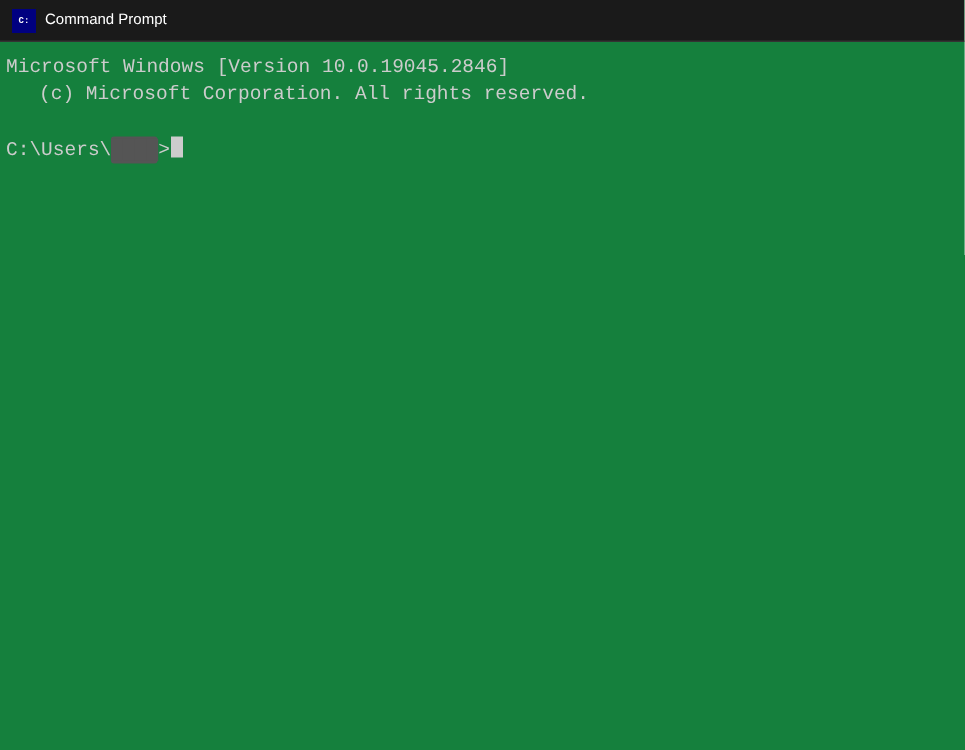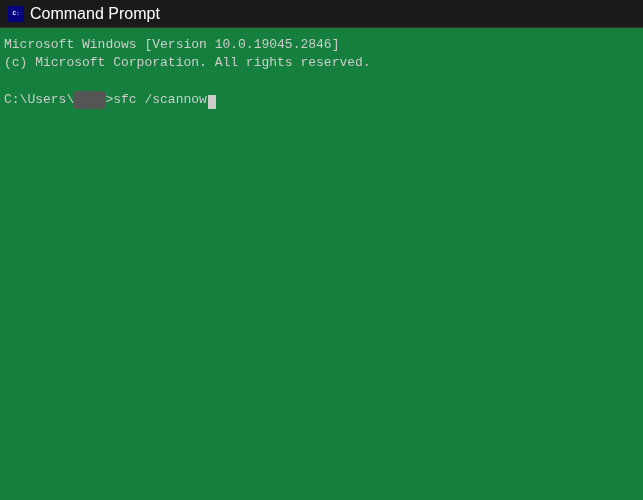--- a/index.html
+++ b/index.html
@@ -56,21 +56,21 @@
     .cmd-icon::before {
       content: 'C:';
       color: #ffffff;
       font-size: 6px;
       font-weight: bold;
       font-family: 'Courier New', Courier, monospace;
     }
 
     .title-bar-text {
       color: #ffffff;
-      font-size: 16px;
+      font-size: 10px;
       font-family: 'Segoe UI', Arial, sans-serif;
     }
 
     .terminal-body {
       flex: 1;
       background-color: #15803d;
       padding: 8px 4px;
       overflow: hidden;
     }
 
@@ -79,30 +79,31 @@
       line-height: 1.4;
       white-space: pre;
     }
 
     .line-version {
       color: #cccccc;
     }
 
     .line-copyright {
       color: #cccccc;
+      margin-left: 22px;
     }
 
     .line-blank {
       color: #cccccc;
     }
 
     .line-prompt {
       color: #cccccc;
       display: flex;
-      align-items: flex-end;
+      align-items: flex-start;
     }
 
     .prompt-path {
       color: #cccccc;
     }
 
     .prompt-command {
       color: #cccccc;
     }
 
@@ -140,16 +141,16 @@
       <div class="cmd-icon"></div>
     </div>
     <span class="title-bar-text">Command Prompt</span>
   </div>
 
   <div class="terminal-body">
     <div class="terminal-line line-version">Microsoft Windows [Version 10.0.19045.2846]</div>
     <div class="terminal-line line-copyright">(c) Microsoft Corporation. All rights reserved.</div>
     <div class="terminal-line line-blank">&nbsp;</div>
     <div class="terminal-line line-prompt">
-      <span class="prompt-path">C:\Users\</span><span class="username-redacted">████</span><span class="prompt-path">&gt;</span><span class="prompt-command">sfc /scannow</span><span class="cursor"></span>
+      <span class="prompt-path">C:\Users\</span><span class="username-redacted">████</span><span class="prompt-path">&gt;</span><span class="cursor"></span>
     </div>
   </div>
 </div>
 
 </body></html>

